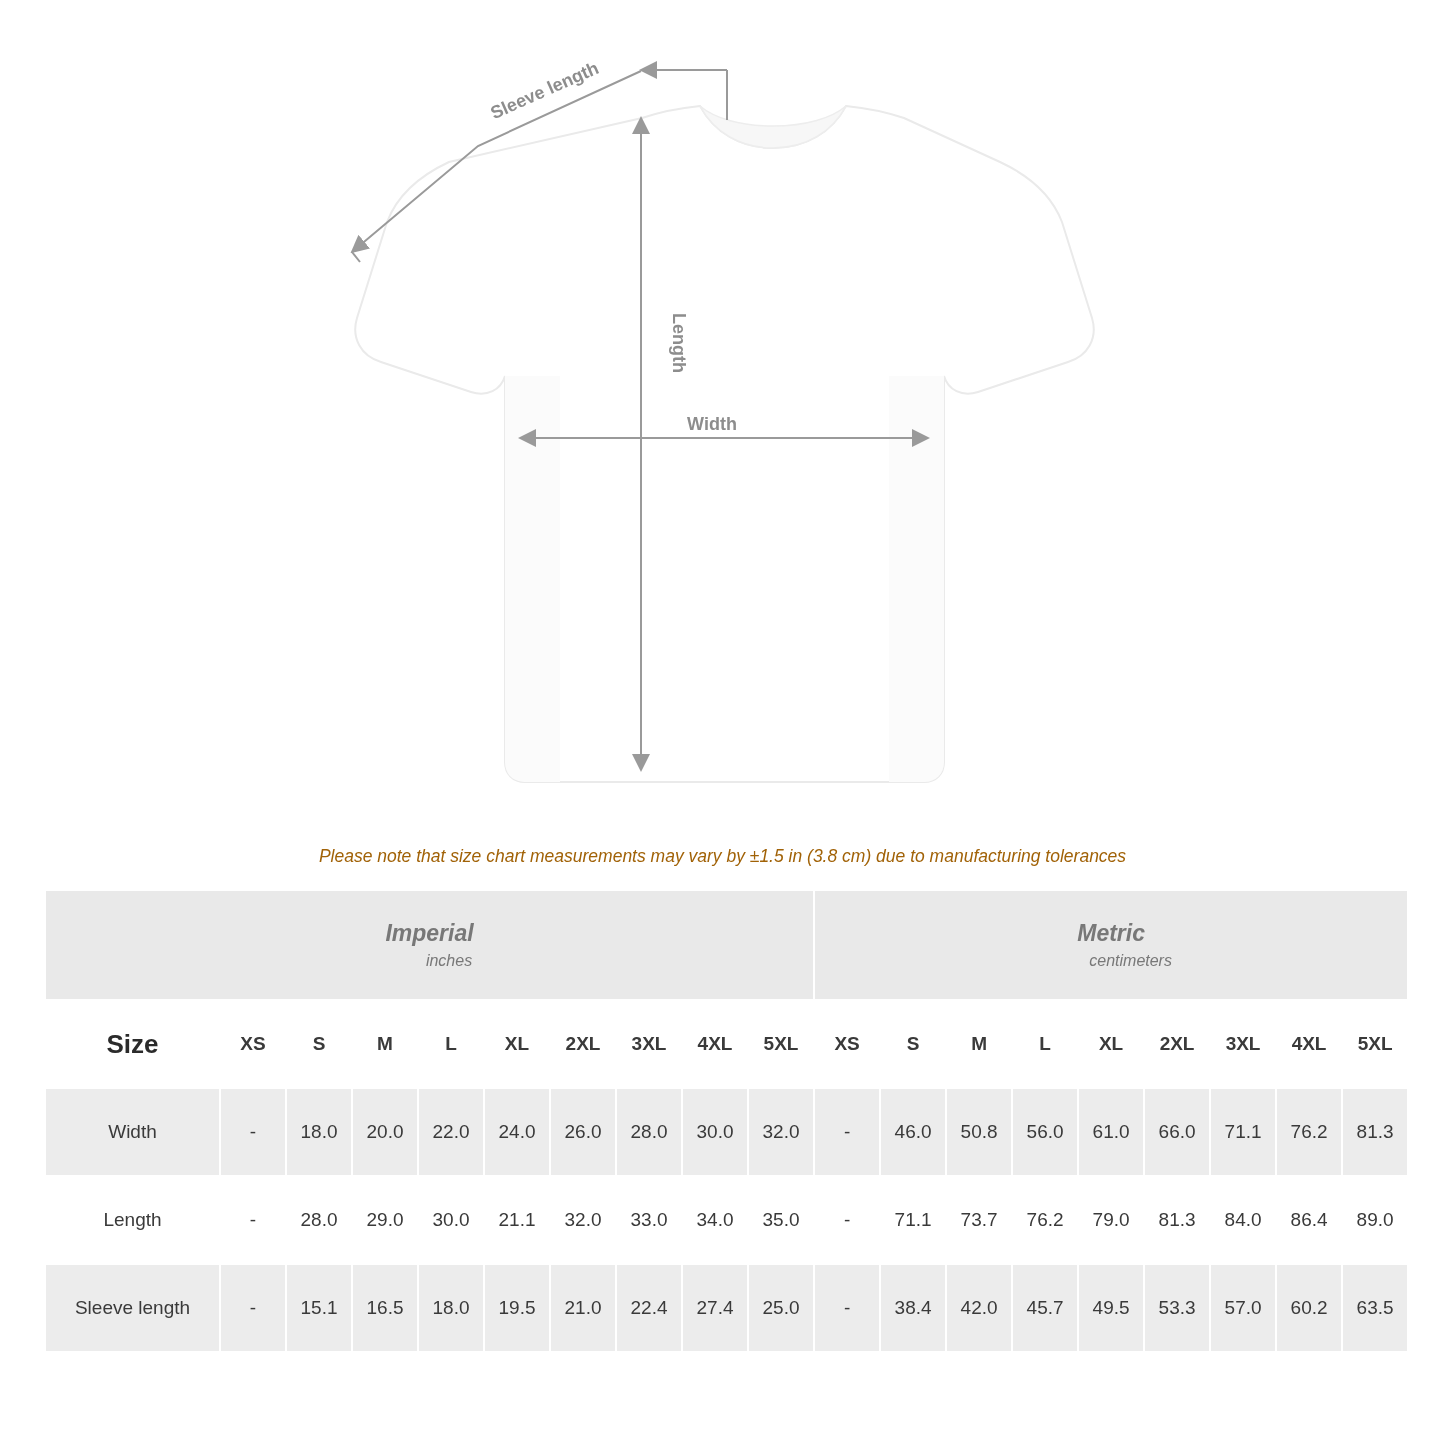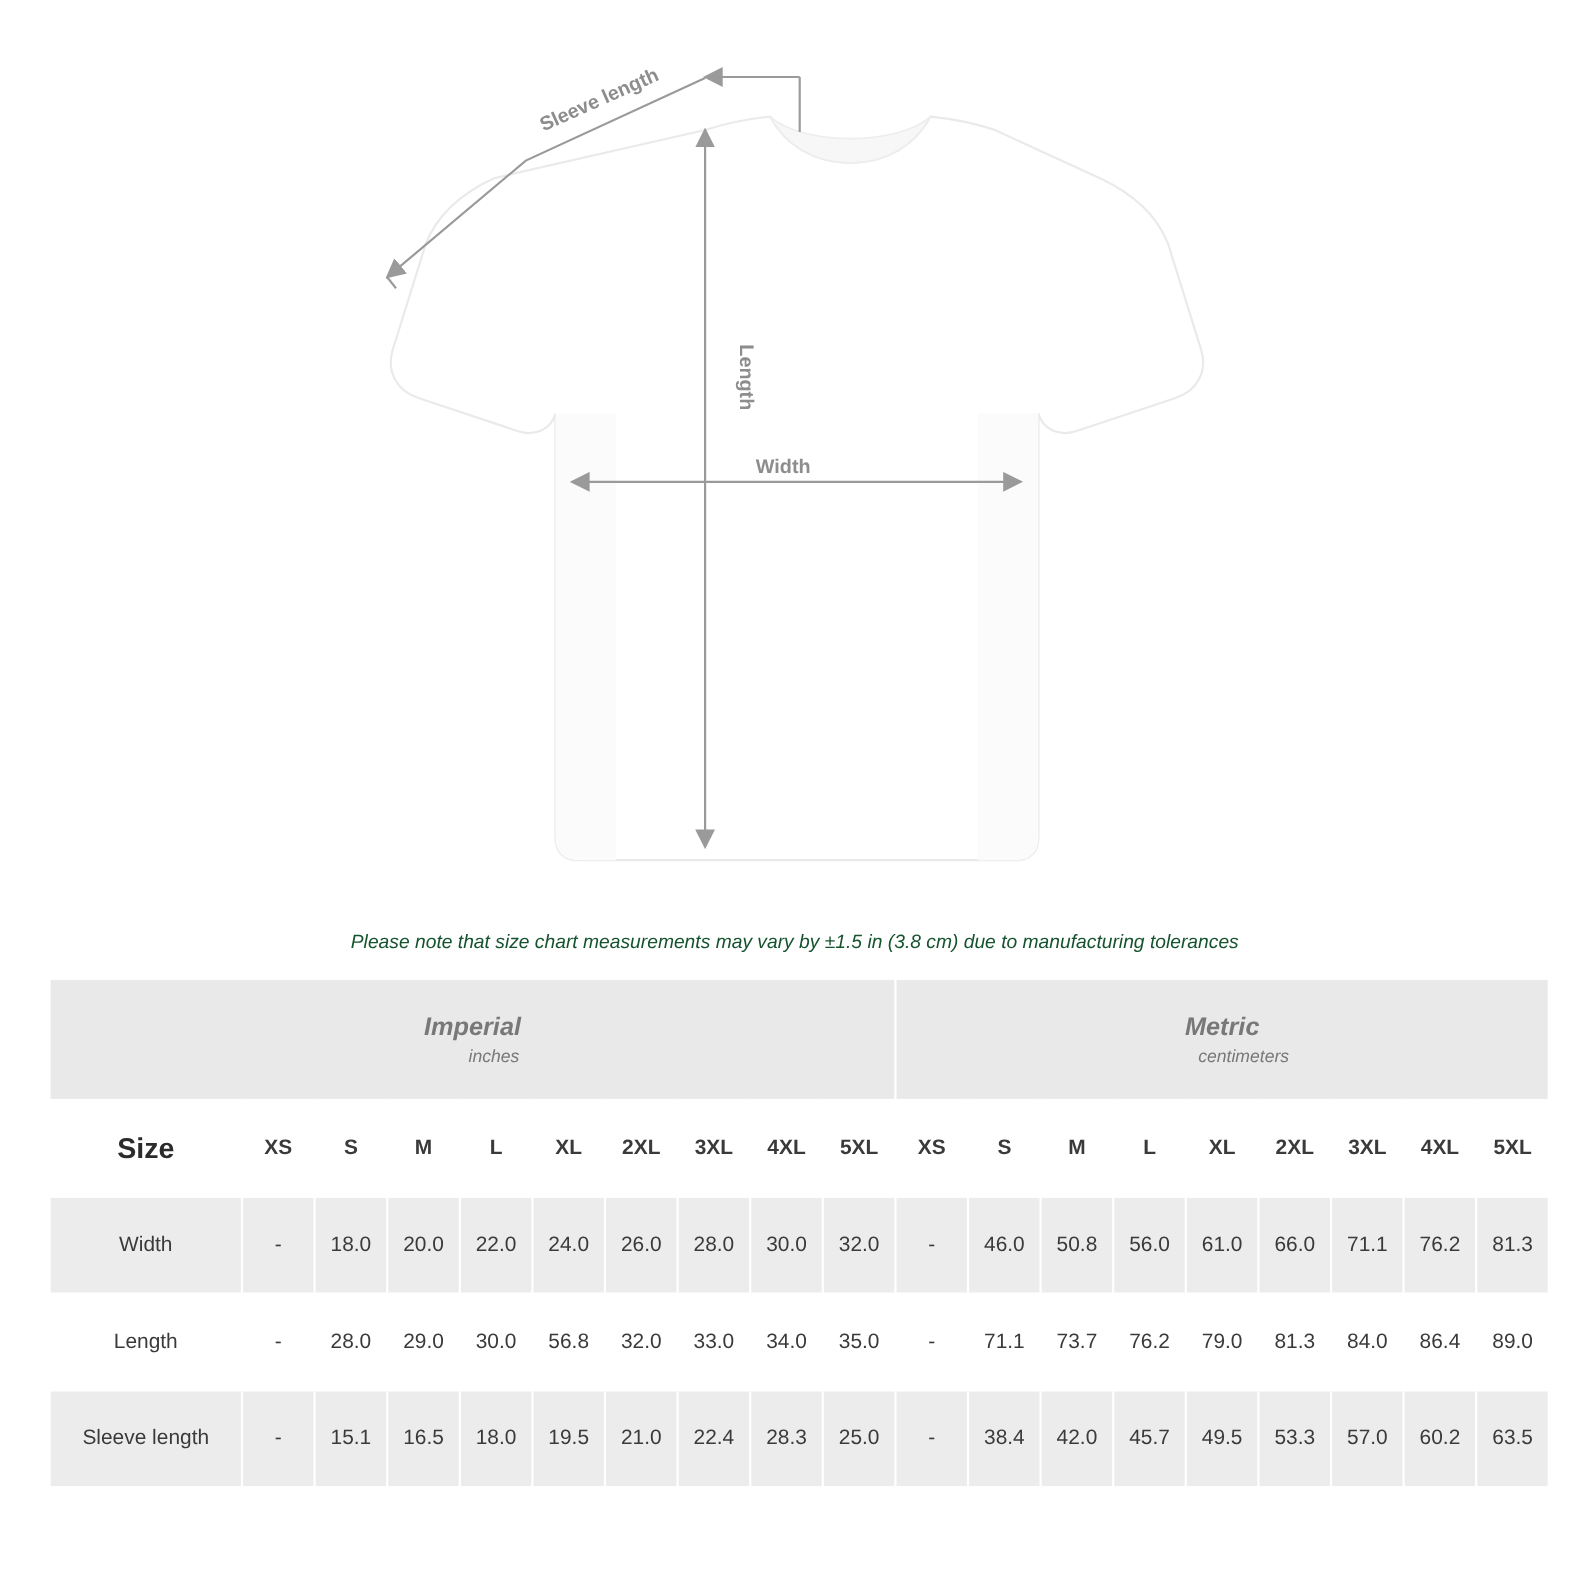--- a/index.html
+++ b/index.html
@@ -39,21 +39,21 @@
   }
   .chart-title {
     font-size: 30px;
     font-weight: bold;
     color: #222222;
     letter-spacing: 0.1px;
   }
   .chart-note {
     font-size: 17.5px;
     font-style: italic;
-    color: #14532d;
+    color: #a16207;
     margin-top: 16px;
   }
 
   
   .table-wrap {
     margin: 22px 44px 0 44px;
   }
   table.size-table {
     border-collapse: collapse;
     width: 1357px;
@@ -265,21 +265,21 @@
           <td>76.2</td>
           <td>81.3</td>
         </tr>
 
         <tr class="band band-white">
           <td class="rowlabel">Length</td>
           <td>-</td>
           <td>28.0</td>
           <td>29.0</td>
           <td>30.0</td>
-          <td>56.8</td>
+          <td>21.1</td>
           <td>32.0</td>
           <td>33.0</td>
           <td>34.0</td>
           <td>35.0</td>
           <td>-</td>
           <td>71.1</td>
           <td>73.7</td>
           <td>76.2</td>
           <td>79.0</td>
           <td>81.3</td>
@@ -290,21 +290,21 @@
 
         <tr class="band band-grey">
           <td class="rowlabel">Sleeve length</td>
           <td>-</td>
           <td>15.1</td>
           <td>16.5</td>
           <td>18.0</td>
           <td>19.5</td>
           <td>21.0</td>
           <td>22.4</td>
-          <td>28.3</td>
+          <td>27.4</td>
           <td>25.0</td>
           <td>-</td>
           <td>38.4</td>
           <td>42.0</td>
           <td>45.7</td>
           <td>49.5</td>
           <td>53.3</td>
           <td>57.0</td>
           <td>60.2</td>
           <td>63.5</td>

